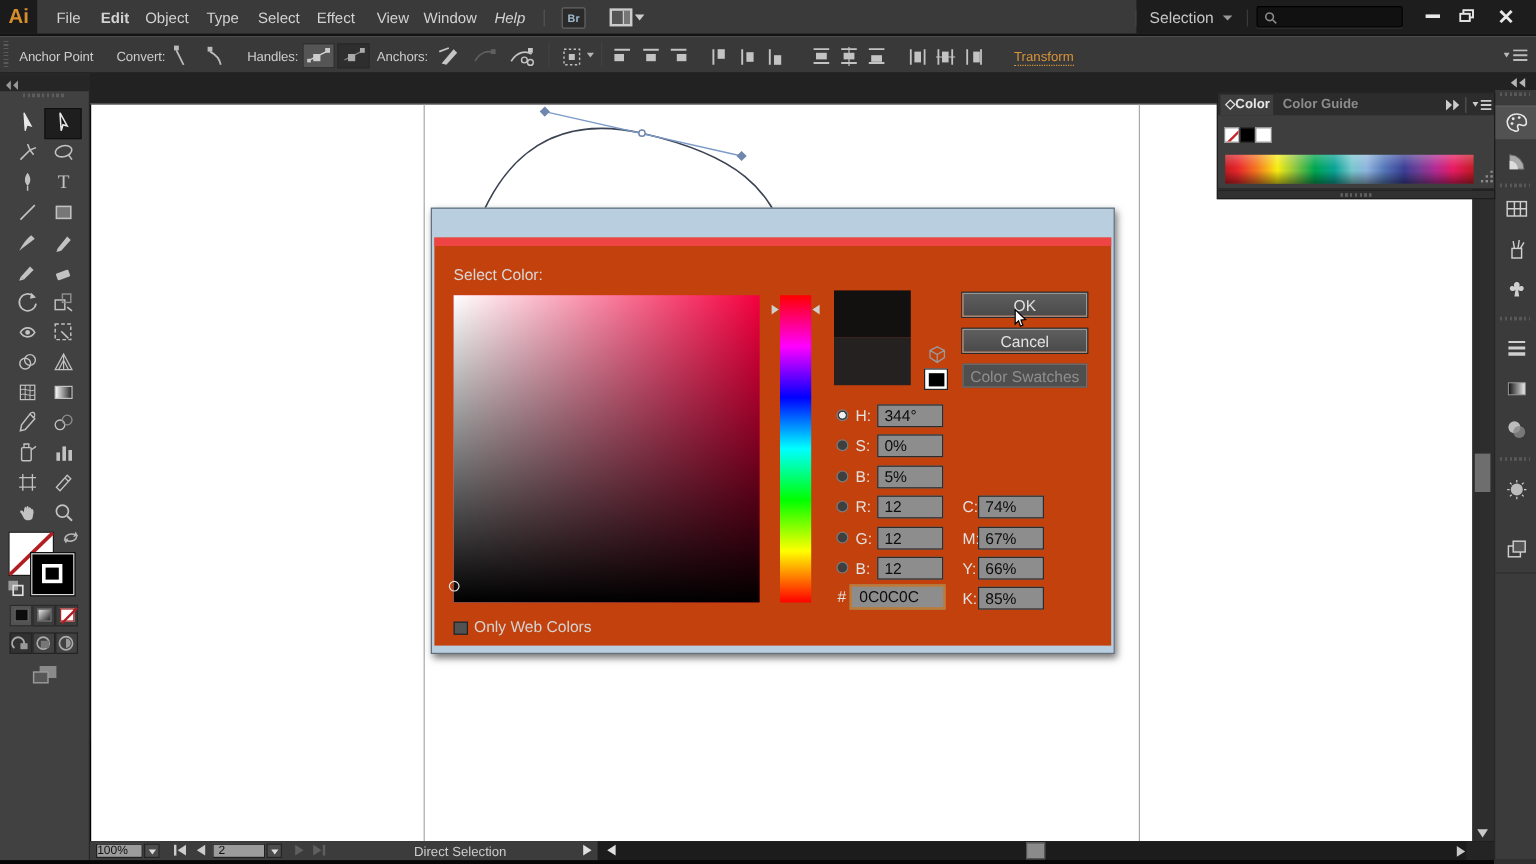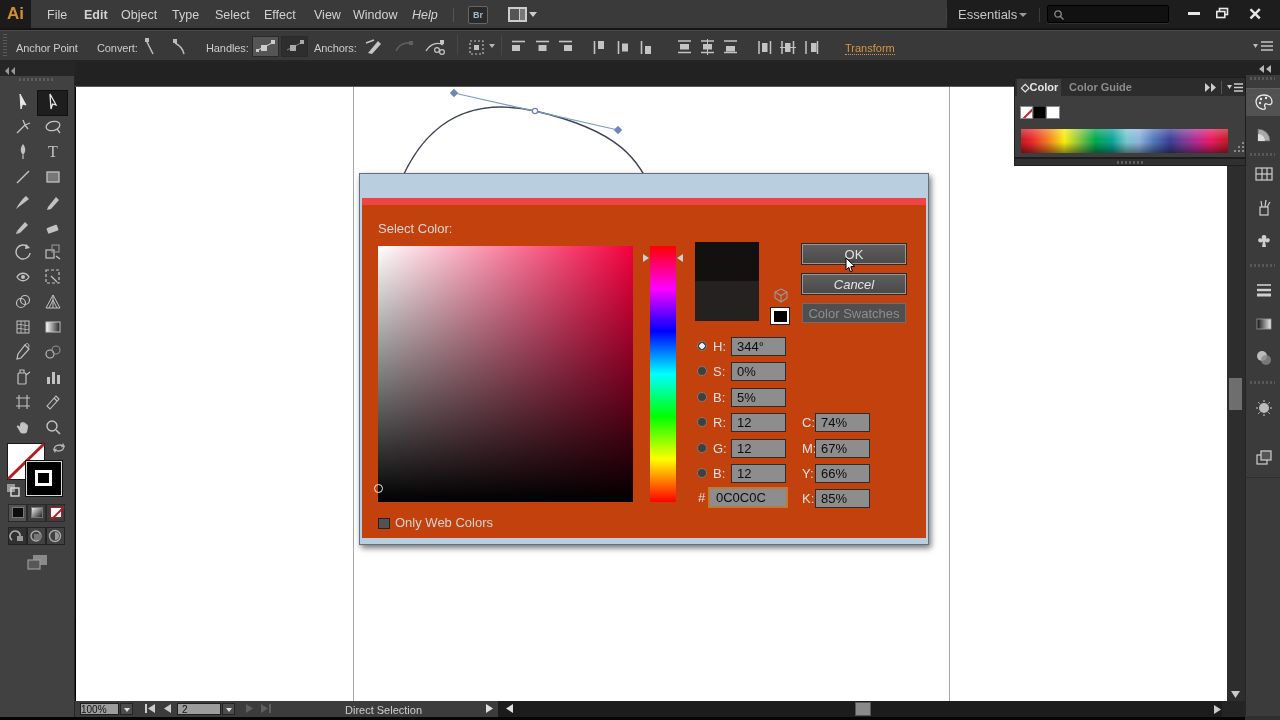--- a/index.html
+++ b/index.html
@@ -96,21 +96,21 @@
   <span class="abs menuitem" style="left:314px;">View</span>
   <span class="abs menuitem" style="left:353px;">Window</span>
   <span class="abs menuitem" style="left:412px;font-style:italic;">Help</span>
   <div class="abs vsep1" style="left:453px;"></div>
   <div class="abs" id="brbtn">Br</div>
   <div class="abs" id="layoutbtn">
       <div></div>
     </div>
   <div class="abs" id="layoutarrow"></div>
   <div class="abs vsep1" style="left:946px; background:#444;"></div>
-  <span class="abs" id="essentials">Essentials</span>
+  <span class="abs" id="essentials">Selection</span>
   <div class="abs" id="essarrow"></div>
   <div class="abs vsep1" style="left:1039px; background:#3a3a3a;"></div>
   <div class="abs" id="searchbox">
       <svg width="12" height="12" viewBox="0 0 12 12">
         <circle cx="5" cy="5" r="3.2" fill="none" stroke="#8a8a8a" stroke-width="1.3"></circle>
         <line x1="7.5" y1="7.5" x2="10.5" y2="10.5" stroke="#8a8a8a" stroke-width="1.3"></line>
       </svg>
     </div>
   <div class="abs winbtn" style="left:1184px; width:20px;">
       <div style="margin:8px auto 0; width:12px; height:3px; background:#e8e8e8;"></div>
@@ -577,21 +577,21 @@
           <div id="prevnew"></div>
           <div id="prevold"></div>
         </div>
       <svg class="abs" style="left:411px; top:83px;" width="16" height="15" viewBox="0 0 16 15">
           <path d="M8 1 L14 4 L14 10 L8 14 L2 10 L2 4 Z M2 4 L8 7.5 L14 4 M8 7.5 L8 14" fill="none" stroke="#9a9a9a" stroke-width="1.1"></path>
         </svg>
       <div class="abs" style="left:408px; top:102px; width:20px; height:18px; background:#fff; border:1px solid #222;">
           <div style="margin:2.5px auto 0; width:13px; height:11px; background:#000;"></div>
         </div>
       <div class="abs dbtn" style="top:39px;">OK</div>
-      <div class="abs dbtn" style="top:69px;font-style:italic;">Cancel</div>
+      <div class="abs dbtn" style="top:69px;">Cancel</div>
       <div class="abs dbtn" style="top:98px; color:#8e8e8e; border-color:#6e6e6e; background:#4f4f4f; box-shadow:none;">Color Swatches</div>
       <svg class="abs" style="left:483px; top:52px;" width="11" height="17" viewBox="0 0 11 17">
           <path d="M1 1 L1 13 L3.8 10.3 L5.4 14.8 L7.4 14 L5.8 9.7 L9.6 9.3 Z" fill="#fff" stroke="#000" stroke-width="1"></path>
         </svg>
       <div class="abs rrow" style="top:132px;">
           <div class="radio" style="background:radial-gradient(circle, #f0f0f0 0 2.5px, #3f3f3f 3px);"></div>
           <span class="rlabel">H:</span>
           <div class="rfield">344°</div>
         </div>
       <div class="abs rrow" style="top:157px;">

